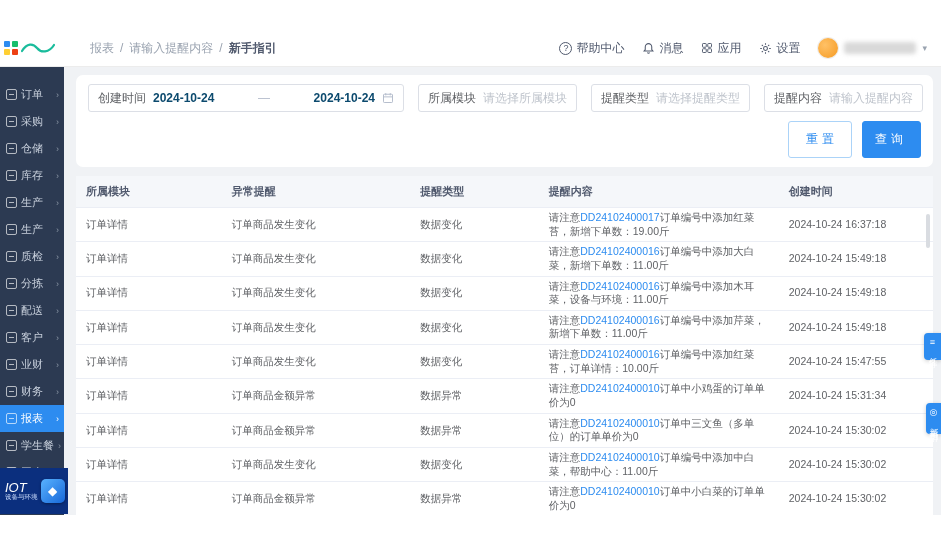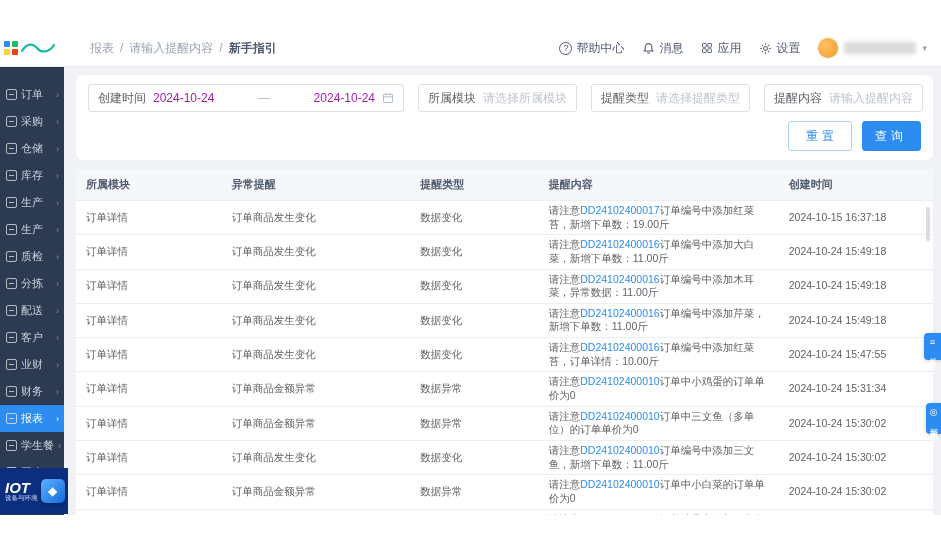--- a/index.html
+++ b/index.html
@@ -40,47 +40,47 @@
   .main { flex:1; padding:8px 8px 0 12px; overflow:hidden; }
   .card { background:#fff; border-radius:7px; }
 
   
   .filter { padding:9px 12px 9px 12px; }
   .frow { display:flex; gap:14px; }
   .fgroup { height:28px; border:1px solid #dcdfe6; border-radius:3px; background:#fff; display:flex; align-items:center; padding:0 9px; font-size:12px; gap:7px; }
   .fgroup.date { width:316px; flex:none; }
   .fgroup.grow { flex:1; }
   .flabel { color:#606266; white-space:nowrap; }
-  .fval { color:#a21caf; }
+  .fval { color:#0c4a6e;font-weight:bold; }
   .fsep { color:#b4bccc; flex:1; text-align:center; }
   .fplaceholder { color:#bfc4cc; white-space:nowrap; overflow:hidden; }
   .cal { margin-left:auto; }
   .btnrow { display:flex; justify-content:flex-end; gap:10px; margin-top:9px; }
-  .btn { height:30px; padding:0 13px; font-size:12px; letter-spacing:4px; text-indent:4px; border-radius:3px; cursor:pointer; }
+  .btn { height:37px; padding:0 13px; font-size:12px; letter-spacing:4px; text-indent:4px; border-radius:3px; cursor:pointer; }
   .btn.ghost { background:#fff; border:1px solid #abd3f8; color:#2d8cf0; }
   .btn.primary { background:#2d8cf0; border:1px solid #2d8cf0; color:#fff;padding-left:8px; }
 
   
   .tablecard { margin-top:9px; position:relative; padding-bottom:2px; }
   table { width:100%; border-collapse:collapse; table-layout:fixed; }
   th { background:#f5f7fa; color:#515a6e; font-size:11px; font-weight:bold; text-align:left; padding:8px 10px; border-bottom:1px solid #ebeef5; }
   td { font-size:10.5px; color:#606266; padding:3px 10px; border-bottom:1px solid #ebeef5; line-height:1.3; vertical-align:middle; }
   .w0{width:17%;} .w1{width:22%;} .w2{width:15%;} .w3{width:28%;} .w4{width:18%;}
   td .olink { color:#2d8cf0; text-decoration:none; cursor:pointer; }
   .scrollthumb { position:absolute; right:3px; top:38px; width:4px; height:34px; border-radius:2px; background:#d9dce1; }
 
   
   .float-task { position:absolute; right:0; top:333px; width:17px; background:#2d8cf0; color:#fff; border-radius:4px 0 0 4px; padding:5px 0 6px; display:flex; flex-direction:column; align-items:center; gap:3px; cursor:pointer; box-shadow:0 1px 4px rgba(0,0,0,.2); }
   .float-guide { position:absolute; right:0; top:403px; width:15px; background:#2d8cf0; color:#fff; border-radius:4px 0 0 4px; padding:5px 0 6px; display:flex; flex-direction:column; align-items:center; gap:3px; cursor:pointer; box-shadow:0 1px 4px rgba(0,0,0,.2); }
   .vtext { writing-mode:vertical-rl; font-size:9px; letter-spacing:2px; }
   .ficon { font-size:9px; line-height:1; }
 
   .iot { position:absolute; left:0; top:468px; width:68px; height:46px; background:#0b2f7e; color:#fff; display:flex; align-items:center; padding:3px 3px 3px 5px; gap:3px; }
   .iot-txt { display:flex; flex-direction:column; line-height:1.05; }
-  .iot-title { font-size:15px; font-weight:bold; font-style:italic; }
+  .iot-title { font-size:13px; font-weight:normal; font-style:italic; }
   .iot-sub { font-size:6.5px; color:#cfe0ff; white-space:nowrap; }
   .iot-icon { width:24px; height:24px; flex:none; border-radius:5px; background:linear-gradient(135deg,#59b2ff,#1768d9); color:#fff; font-size:12px; display:flex; align-items:center; justify-content:center; box-shadow:0 1px 3px rgba(0,0,0,.35); }
 </style>
 </head>
 <body>
 
 <div class="screen">
   <div class="app">
 
     <header class="hdr">
@@ -262,34 +262,34 @@
                   <th class="w3">提醒内容</th>
                   <th class="w4">创建时间</th>
                 </tr>
               </thead>
             <tbody>
                 <tr class="trow">
     <td class="c-mod">订单详情</td>
     <td class="c-alert">订单商品发生变化</td>
     <td class="c-type">数据变化</td>
     <td class="c-content"><span class="pre">请注意</span><a class="olink">DD24102400017</a><span class="post">订单编号中添加红菜苔，新增下单数：19.00斤</span></td>
-    <td class="c-time">2024-10-15 16:37:18</td>
+    <td class="c-time">2024-10-24 16:37:18</td>
   </tr>
                 <tr class="trow">
     <td class="c-mod">订单详情</td>
     <td class="c-alert">订单商品发生变化</td>
     <td class="c-type">数据变化</td>
     <td class="c-content"><span class="pre">请注意</span><a class="olink">DD24102400016</a><span class="post">订单编号中添加大白菜，新增下单数：11.00斤</span></td>
     <td class="c-time">2024-10-24 15:49:18</td>
   </tr>
                 <tr class="trow">
     <td class="c-mod">订单详情</td>
     <td class="c-alert">订单商品发生变化</td>
     <td class="c-type">数据变化</td>
-    <td class="c-content"><span class="pre">请注意</span><a class="olink">DD24102400016</a><span class="post">订单编号中添加木耳菜，异常数据：11.00斤</span></td>
+    <td class="c-content"><span class="pre">请注意</span><a class="olink">DD24102400016</a><span class="post">订单编号中添加木耳菜，设备与环境：11.00斤</span></td>
     <td class="c-time">2024-10-24 15:49:18</td>
   </tr>
                 <tr class="trow">
     <td class="c-mod">订单详情</td>
     <td class="c-alert">订单商品发生变化</td>
     <td class="c-type">数据变化</td>
     <td class="c-content"><span class="pre">请注意</span><a class="olink">DD24102400016</a><span class="post">订单编号中添加芹菜，新增下单数：11.00斤</span></td>
     <td class="c-time">2024-10-24 15:49:18</td>
   </tr>
                 <tr class="trow">
@@ -310,21 +310,21 @@
     <td class="c-mod">订单详情</td>
     <td class="c-alert">订单商品金额异常</td>
     <td class="c-type">数据异常</td>
     <td class="c-content"><span class="pre">请注意</span><a class="olink">DD24102400010</a><span class="post">订单中三文鱼（多单位）的订单单价为0</span></td>
     <td class="c-time">2024-10-24 15:30:02</td>
   </tr>
                 <tr class="trow">
     <td class="c-mod">订单详情</td>
     <td class="c-alert">订单商品发生变化</td>
     <td class="c-type">数据变化</td>
-    <td class="c-content"><span class="pre">请注意</span><a class="olink">DD24102400010</a><span class="post">订单编号中添加三文鱼，新增下单数：11.00斤</span></td>
+    <td class="c-content"><span class="pre">请注意</span><a class="olink">DD24102400010</a><span class="post">订单编号中添加中白菜，帮助中心：11.00斤</span></td>
     <td class="c-time">2024-10-24 15:30:02</td>
   </tr>
                 <tr class="trow">
     <td class="c-mod">订单详情</td>
     <td class="c-alert">订单商品金额异常</td>
     <td class="c-type">数据异常</td>
     <td class="c-content"><span class="pre">请注意</span><a class="olink">DD24102400010</a><span class="post">订单中小白菜的订单单价为0</span></td>
     <td class="c-time">2024-10-24 15:30:02</td>
   </tr>
                 <tr class="trow">

